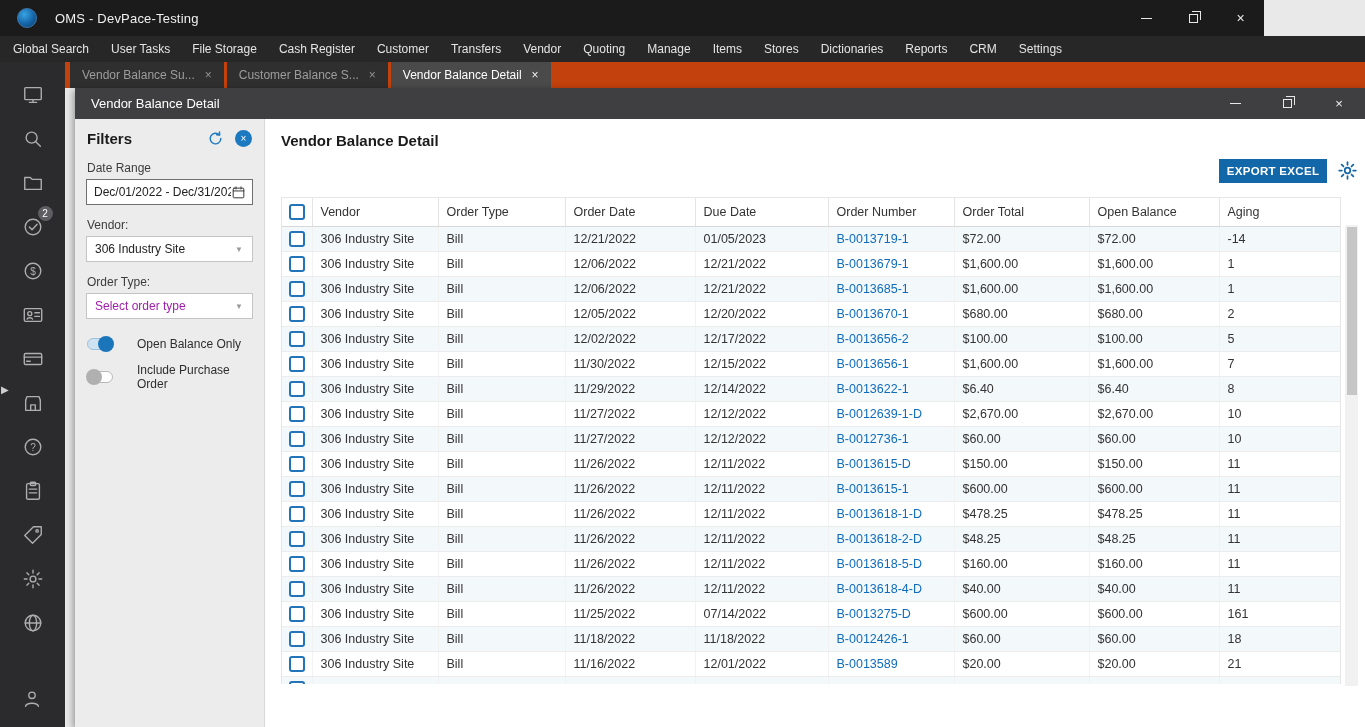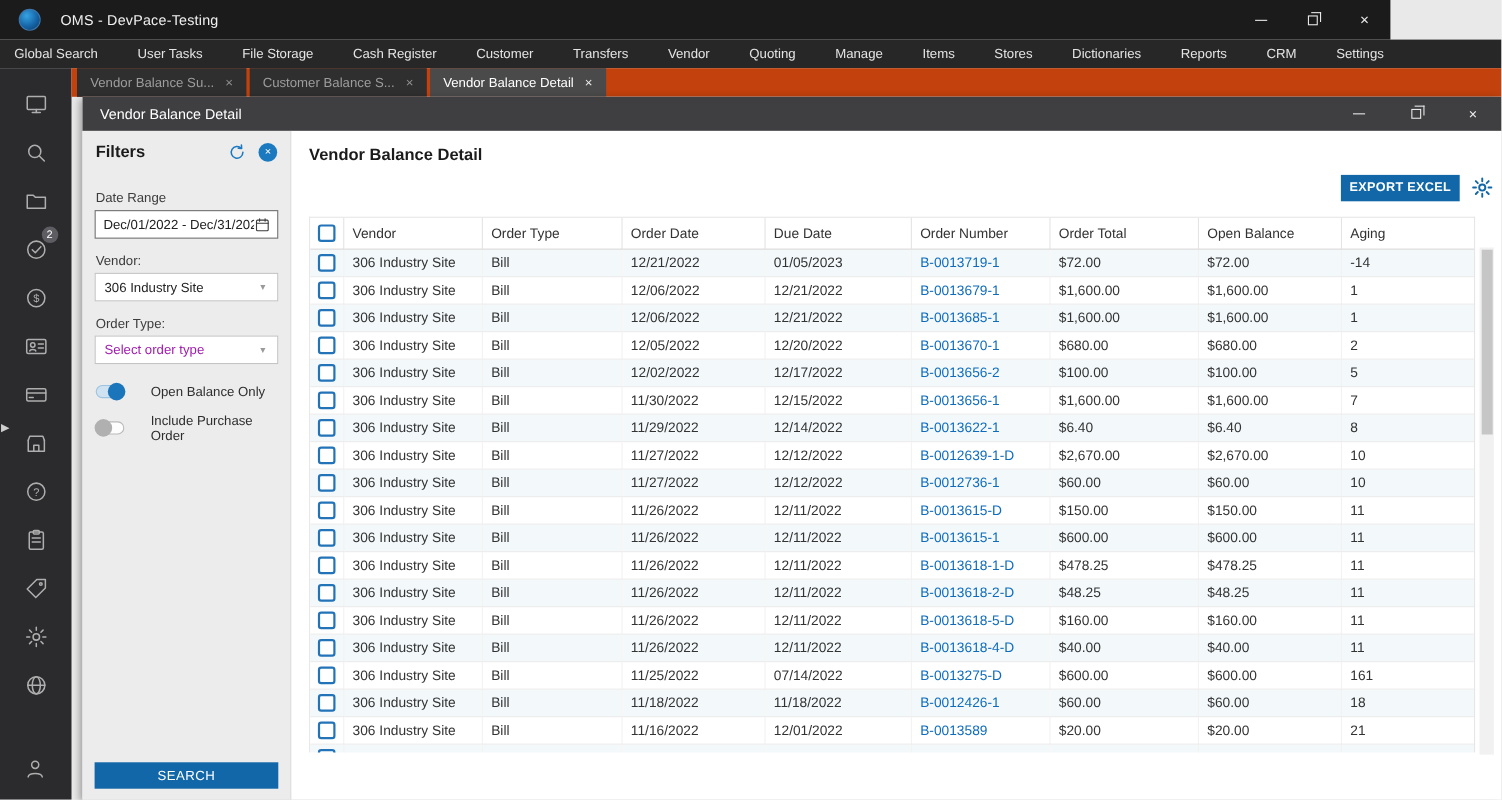--- a/index.html
+++ b/index.html
@@ -17,21 +17,21 @@
   .win-controls { margin-left:auto; display:flex; height:100%; }
   .win-btn { width:47px; height:100%; display:flex; align-items:center; justify-content:center;
              color:#e8e8e8; cursor:pointer; font-size:14px; }
   .glyph-min { width:11px; height:1px; background:#e8e8e8; display:inline-block; }
   .glyph-restore { width:9px; height:9px; border:1px solid #e8e8e8; position:relative; display:inline-block; }
   .glyph-restore:before { content:""; position:absolute; left:2px; top:-4px; width:8px; height:8px;
              border:1px solid #e8e8e8; border-left:none; border-bottom:none; }
 
   
   .menubar { position:absolute; left:0; top:36px; width:1365px; height:26px; background:#272727;
-             display:flex; align-items:center; padding-left:2px;gap:14px; }
+             display:flex; align-items:center; padding-left:2px; }
   .menu-item { color:#e4e4e4; font-size:12px; padding:0 11px; height:100%;
                display:flex; align-items:center; cursor:pointer; white-space:nowrap; }
 
   
   .sidebar { position:absolute; left:0; top:62px; width:65px; height:665px; background:#2b2b2e; }
   .sidebar-icons { display:flex; flex-direction:column; align-items:center; padding-top:11px; }
   .sb-icon { width:44px; height:44px; display:flex; align-items:center; justify-content:center;
              color:#aeaeae; position:relative; cursor:pointer; }
   .sb-icon svg { width:22px; height:22px; fill:none; stroke:currentColor; stroke-width:1.5;
                  stroke-linecap:round; stroke-linejoin:round; }
@@ -298,21 +298,21 @@
       <span class="filters-title">Filters</span>
       <span class="refresh-icon">
           <svg viewBox="0 0 24 24">
             <path d="M19.5 12a7.5 7.5 0 1 1-2.1-5.2"></path>
             <polyline points="17.6,2.6 17.9,7 13.6,6.7"></polyline>
           </svg>
         </span>
       <span class="clear-icon">×</span>
     </div>
 
-    <div class="field-label" style="margin-top:20px;">Date Range</div>
+    <div class="field-label" style="margin-top:8px;">Date Range</div>
     <div class="date-input">
       <span class="val">Dec/01/2022 - Dec/31/2022</span>
       <span class="cal-icon">
           <svg viewBox="0 0 24 24">
             <rect x="3.5" y="5" width="17" height="15.5" rx="1.5"></rect>
             <line x1="3.5" y1="9.5" x2="20.5" y2="9.5"></line>
             <line x1="8" y1="3" x2="8" y2="6.5"></line>
             <line x1="16" y1="3" x2="16" y2="6.5"></line>
           </svg>
         </span>
@@ -336,21 +336,20 @@
         </span>
       <span class="toggle-label">Open Balance Only</span>
     </div>
     <div class="toggle-row">
       <span class="toggle off">
           <span class="knob"></span>
         </span>
       <span class="toggle-label">Include Purchase Order</span>
     </div>
 
-    <button class="search-btn">SEARCH</button>
   </div>
 
   <div class="content">
     <div class="page-title">Vendor Balance Detail</div>
     <button class="export-btn">EXPORT EXCEL</button>
     <span class="table-settings-icon">
         <svg viewBox="0 0 24 24">
           <circle cx="12" cy="12" r="3.2"></circle>
           <path d="M12 2.5v3M12 18.5v3M2.5 12h3M18.5 12h3M5.3 5.3l2.1 2.1M16.6 16.6l2.1 2.1M18.7 5.3l-2.1 2.1M7.4 16.6l-2.1 2.1"></path>
         </svg>

